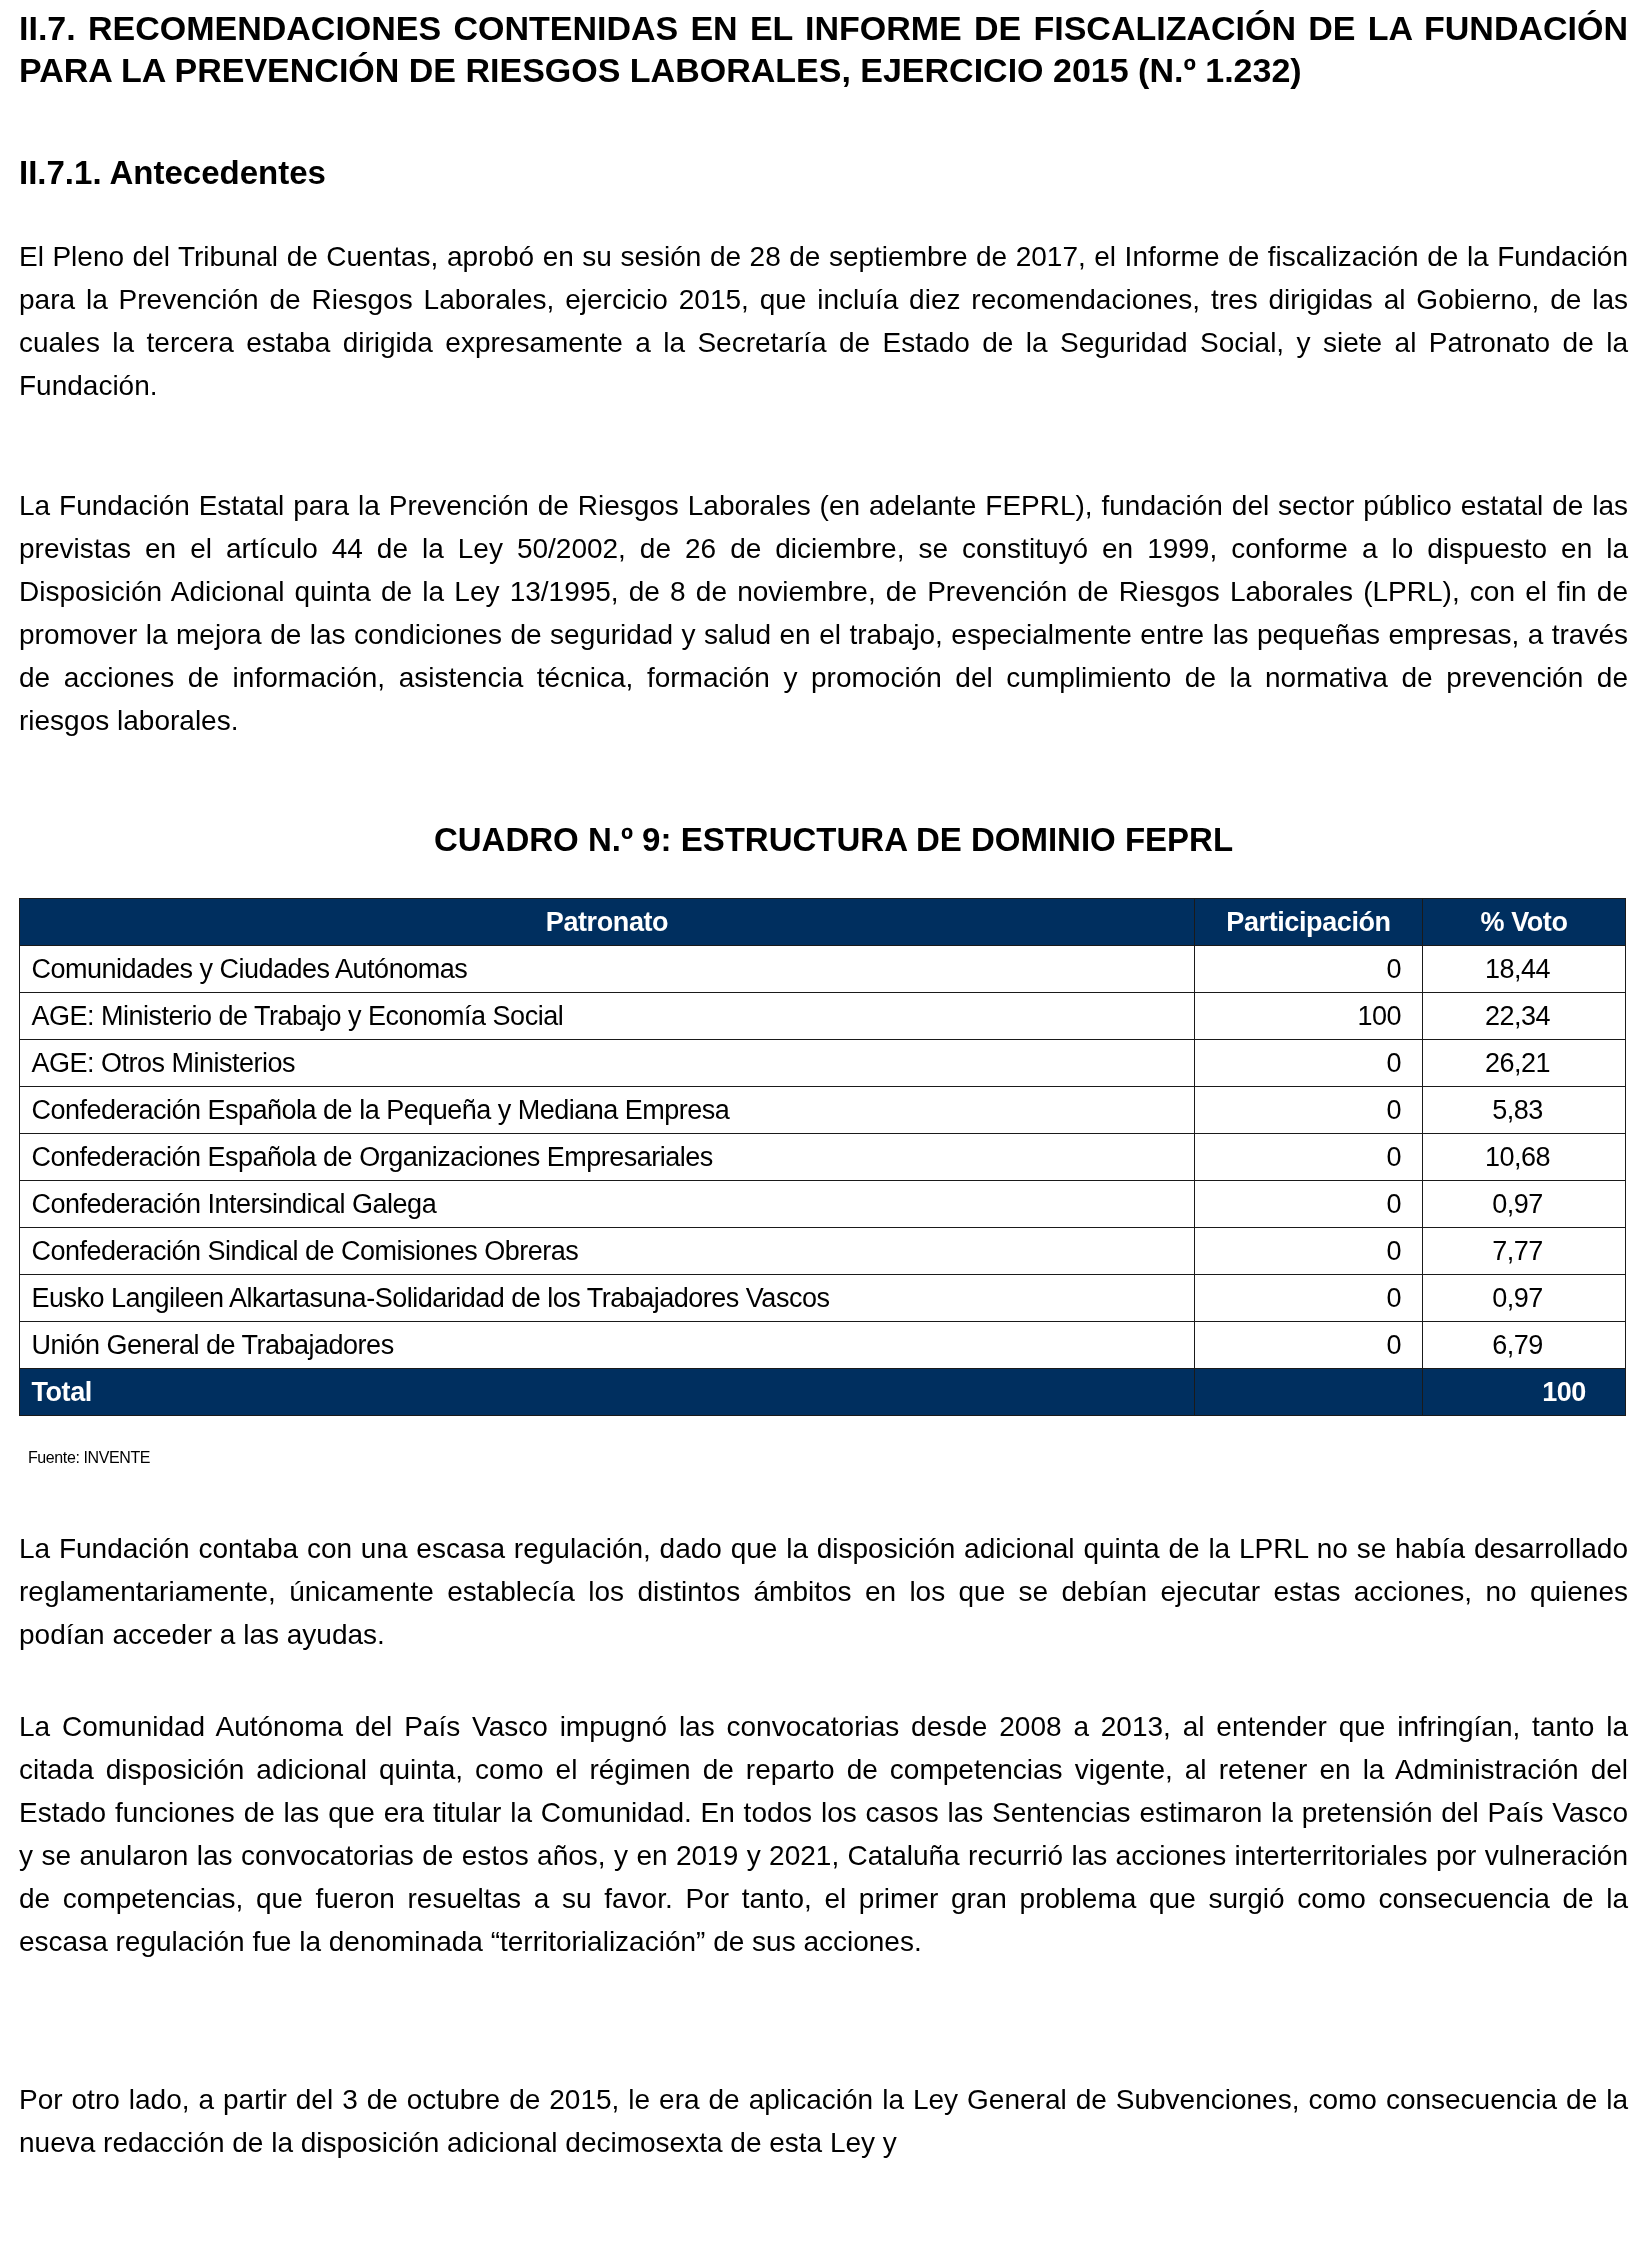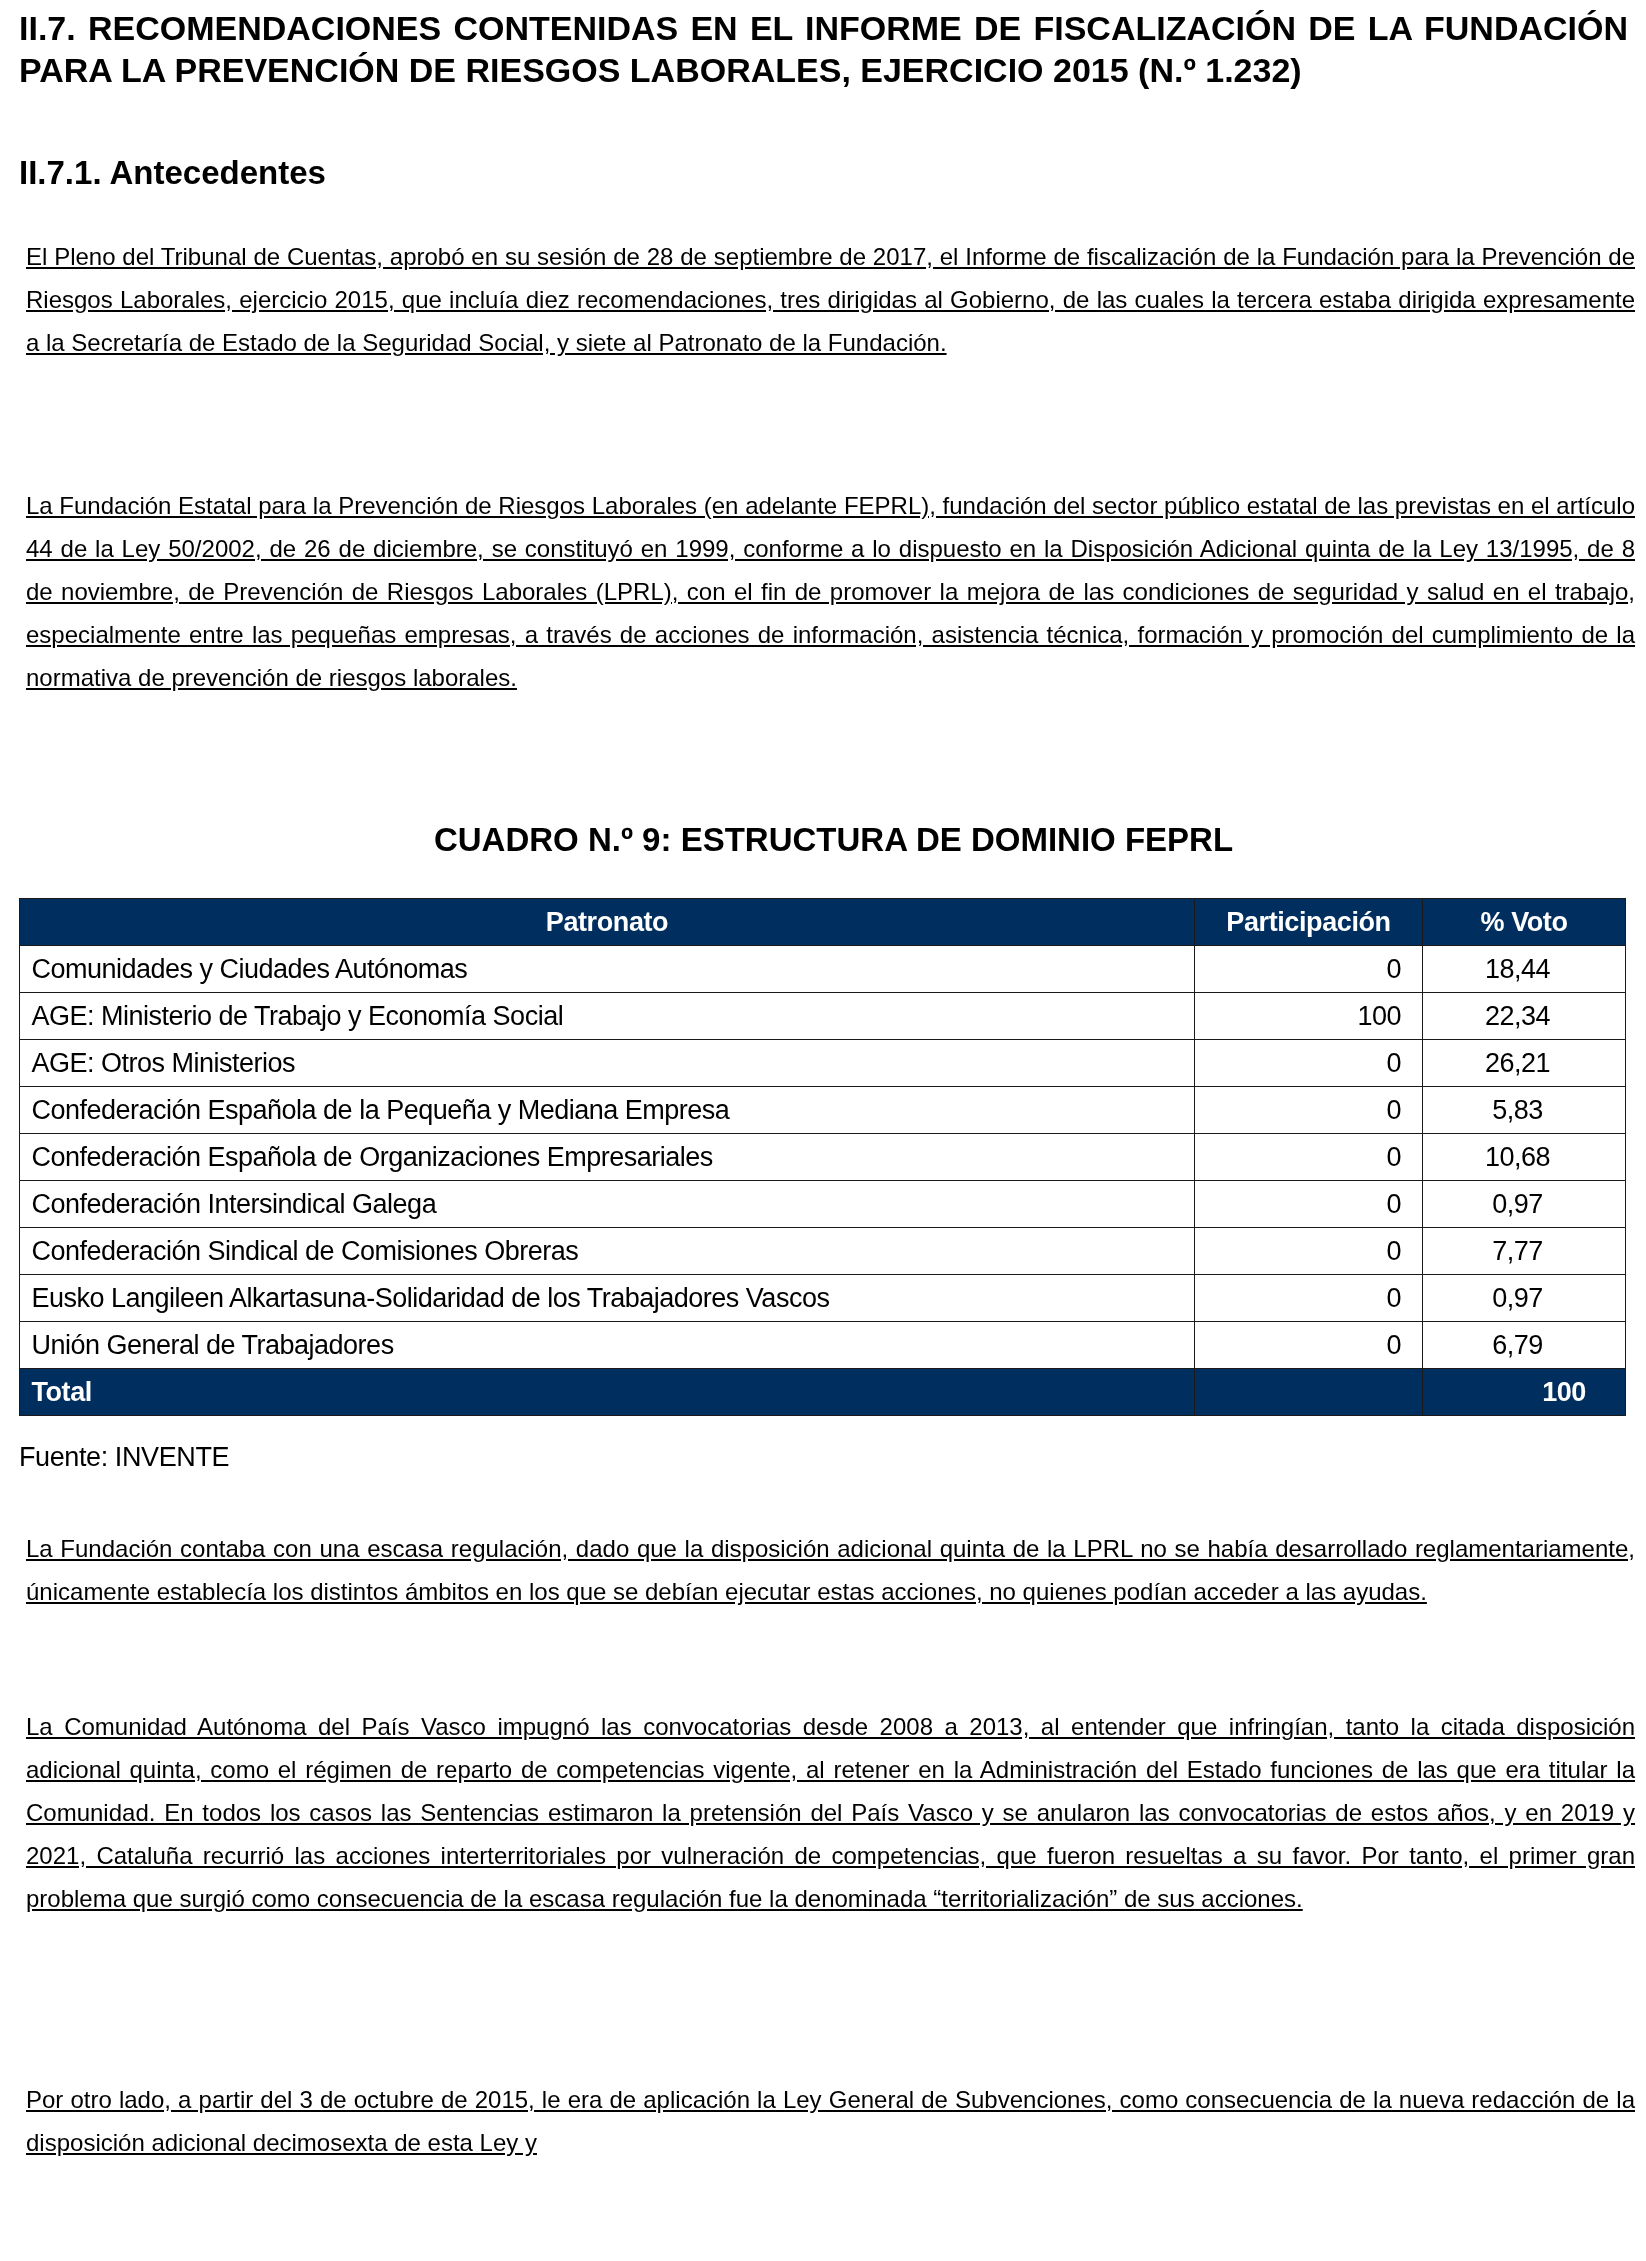--- a/index.html
+++ b/index.html
@@ -36,27 +36,26 @@
     .subsection-title {
       position: absolute;
       left: 0;
       top: 152px;
       font-weight: bold;
       font-size: 33px;
       line-height: 42px;
     }
     .para {
       position: absolute;
-      left: 7px;
+      left: 0;
       width: 1609px;
-      font-size: 24px;
+      font-size: 28px;
       line-height: 43px;
       text-align: justify;
       margin: 0;
-      text-decoration: underline;
     }
     #p1 { top: 235px; }
     #p2 { top: 484px; }
     #p3 { top: 1527px; }
     #p4 { top: 1705px; }
     #p5 { top: 2078px; }
 
     .table-caption {
       position: absolute;
       left: 0;
@@ -112,23 +111,23 @@
       color: #ffffff;
       font-weight: bold;
       letter-spacing: -0.4px;
     }
     .tbl tfoot td.num2 {
       text-align: right;
       padding-right: 39px;
     }
     .source {
       position: absolute;
-      left: 0;
+      left: 9px;
       top: 1443px;
-      font-size: 27px;
+      font-size: 16px;
       line-height: 29px;
       letter-spacing: -0.4px;
     }
   </style>
 </head>
 <body>
 
 <div class="page">
 
   <div class="section-title">II.7. RECOMENDACIONES CONTENIDAS EN EL INFORME DE FISCALIZACIÓN DE LA FUNDACIÓN PARA LA PREVENCIÓN DE RIESGOS LABORALES, EJERCICIO 2015 (N.º 1.232)</div>

